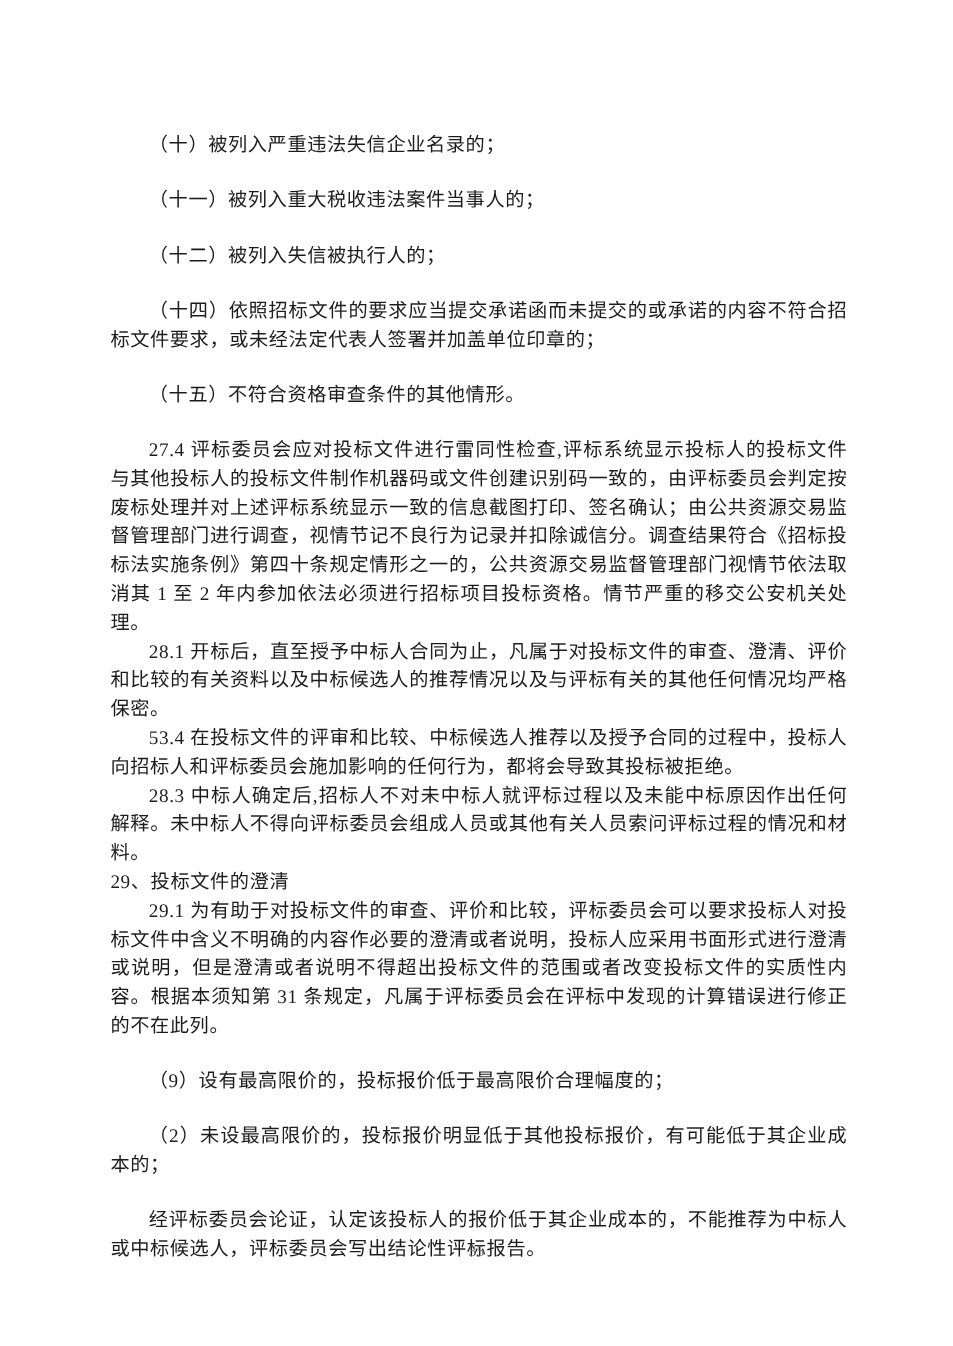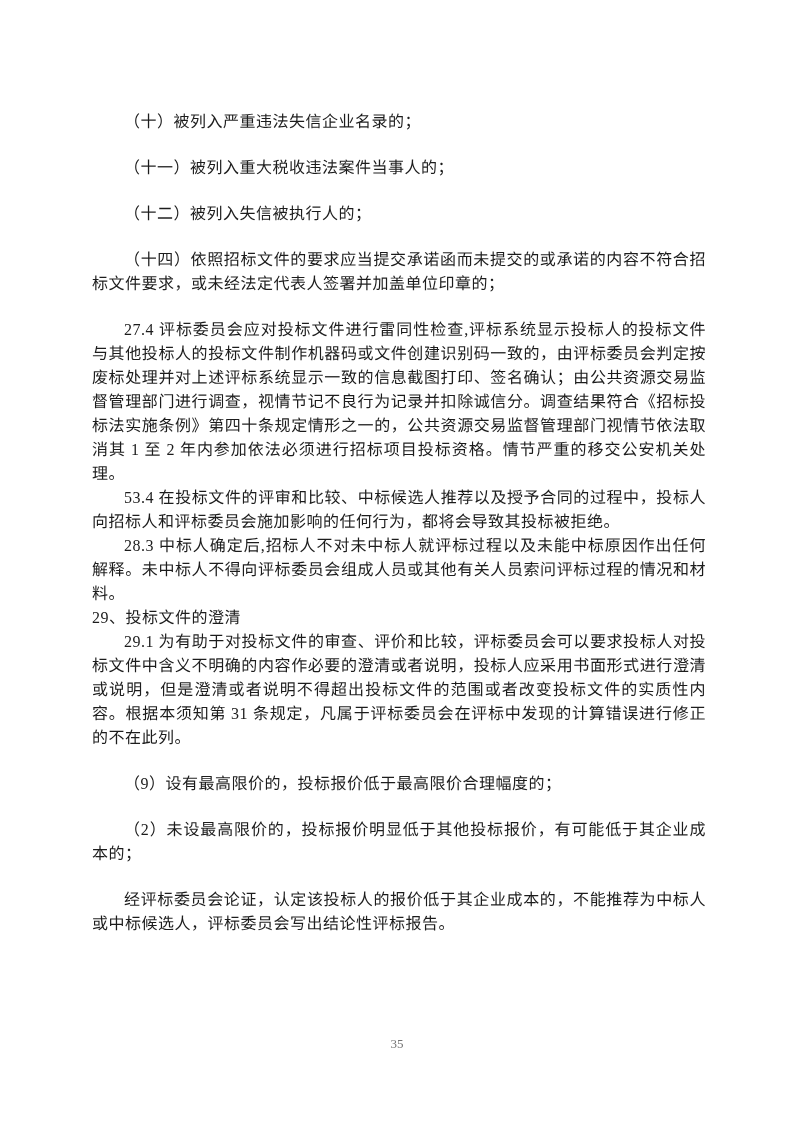--- a/index.html
+++ b/index.html
@@ -52,21 +52,23 @@
 </style>
 </head>
 <body>
 
 <div class="page">
   <div class="content">
     <p class="item">（十）被列入严重违法失信企业名录的；</p>
     <p class="item">（十一）被列入重大税收违法案件当事人的；</p>
     <p class="item">（十二）被列入失信被执行人的；</p>
     <p class="item">（十四）依照招标文件的要求应当提交承诺函而未提交的或承诺的内容不符合招标文件要求，或未经法定代表人签署并加盖单位印章的；</p>
+    <p class="item">（十五）不符合资格审查条件的其他情形。</p>
     <p class="body">27.4 评标委员会应对投标文件进行雷同性检查,评标系统显示投标人的投标文件与其他投标人的投标文件制作机器码或文件创建识别码一致的，由评标委员会判定按废标处理并对上述评标系统显示一致的信息截图打印、签名确认；由公共资源交易监督管理部门进行调查，视情节记不良行为记录并扣除诚信分。调查结果符合《招标投标法实施条例》第四十条规定情形之一的，公共资源交易监督管理部门视情节依法取消其 1 至 2 年内参加依法必须进行招标项目投标资格。情节严重的移交公安机关处理。</p>
+    <p class="body">28.1 开标后，直至授予中标人合同为止，凡属于对投标文件的审查、澄清、评价和比较的有关资料以及中标候选人的推荐情况以及与评标有关的其他任何情况均严格保密。</p>
     <p class="body">53.4 在投标文件的评审和比较、中标候选人推荐以及授予合同的过程中，投标人向招标人和评标委员会施加影响的任何行为，都将会导致其投标被拒绝。</p>
     <p class="body">28.3 中标人确定后,招标人不对未中标人就评标过程以及未能中标原因作出任何解释。未中标人不得向评标委员会组成人员或其他有关人员索问评标过程的情况和材料。</p>
     <p class="heading">29、投标文件的澄清</p>
     <p class="body">29.1 为有助于对投标文件的审查、评价和比较，评标委员会可以要求投标人对投标文件中含义不明确的内容作必要的澄清或者说明，投标人应采用书面形式进行澄清或说明，但是澄清或者说明不得超出投标文件的范围或者改变投标文件的实质性内容。根据本须知第 31 条规定，凡属于评标委员会在评标中发现的计算错误进行修正的不在此列。</p>
     <p class="item">（9）设有最高限价的，投标报价低于最高限价合理幅度的；</p>
     <p class="item">（2）未设最高限价的，投标报价明显低于其他投标报价，有可能低于其企业成本的；</p>
     <p class="body">经评标委员会论证，认定该投标人的报价低于其企业成本的，不能推荐为中标人或中标候选人，评标委员会写出结论性评标报告。</p>
   </div>
   <div class="footer">
     <span class="pagenum">35</span>

